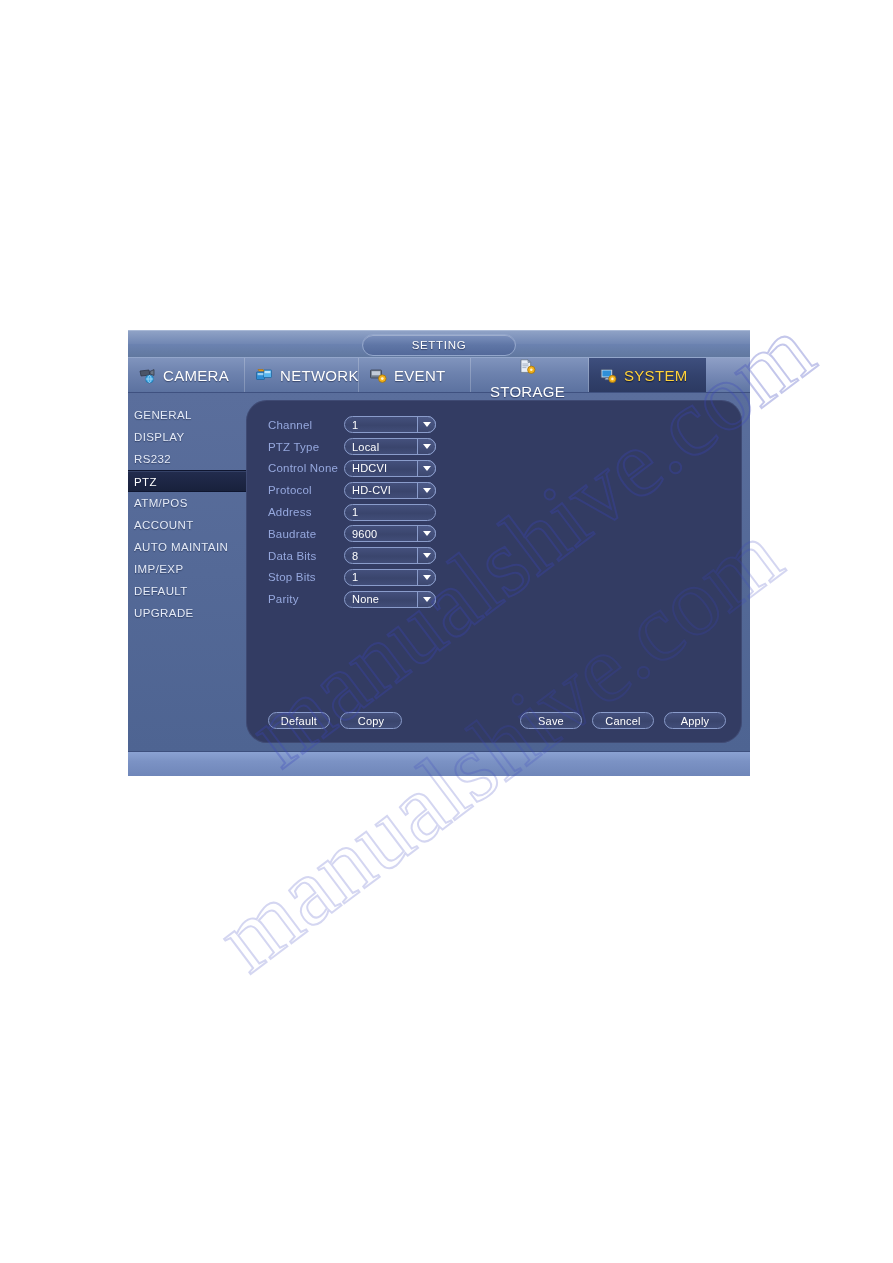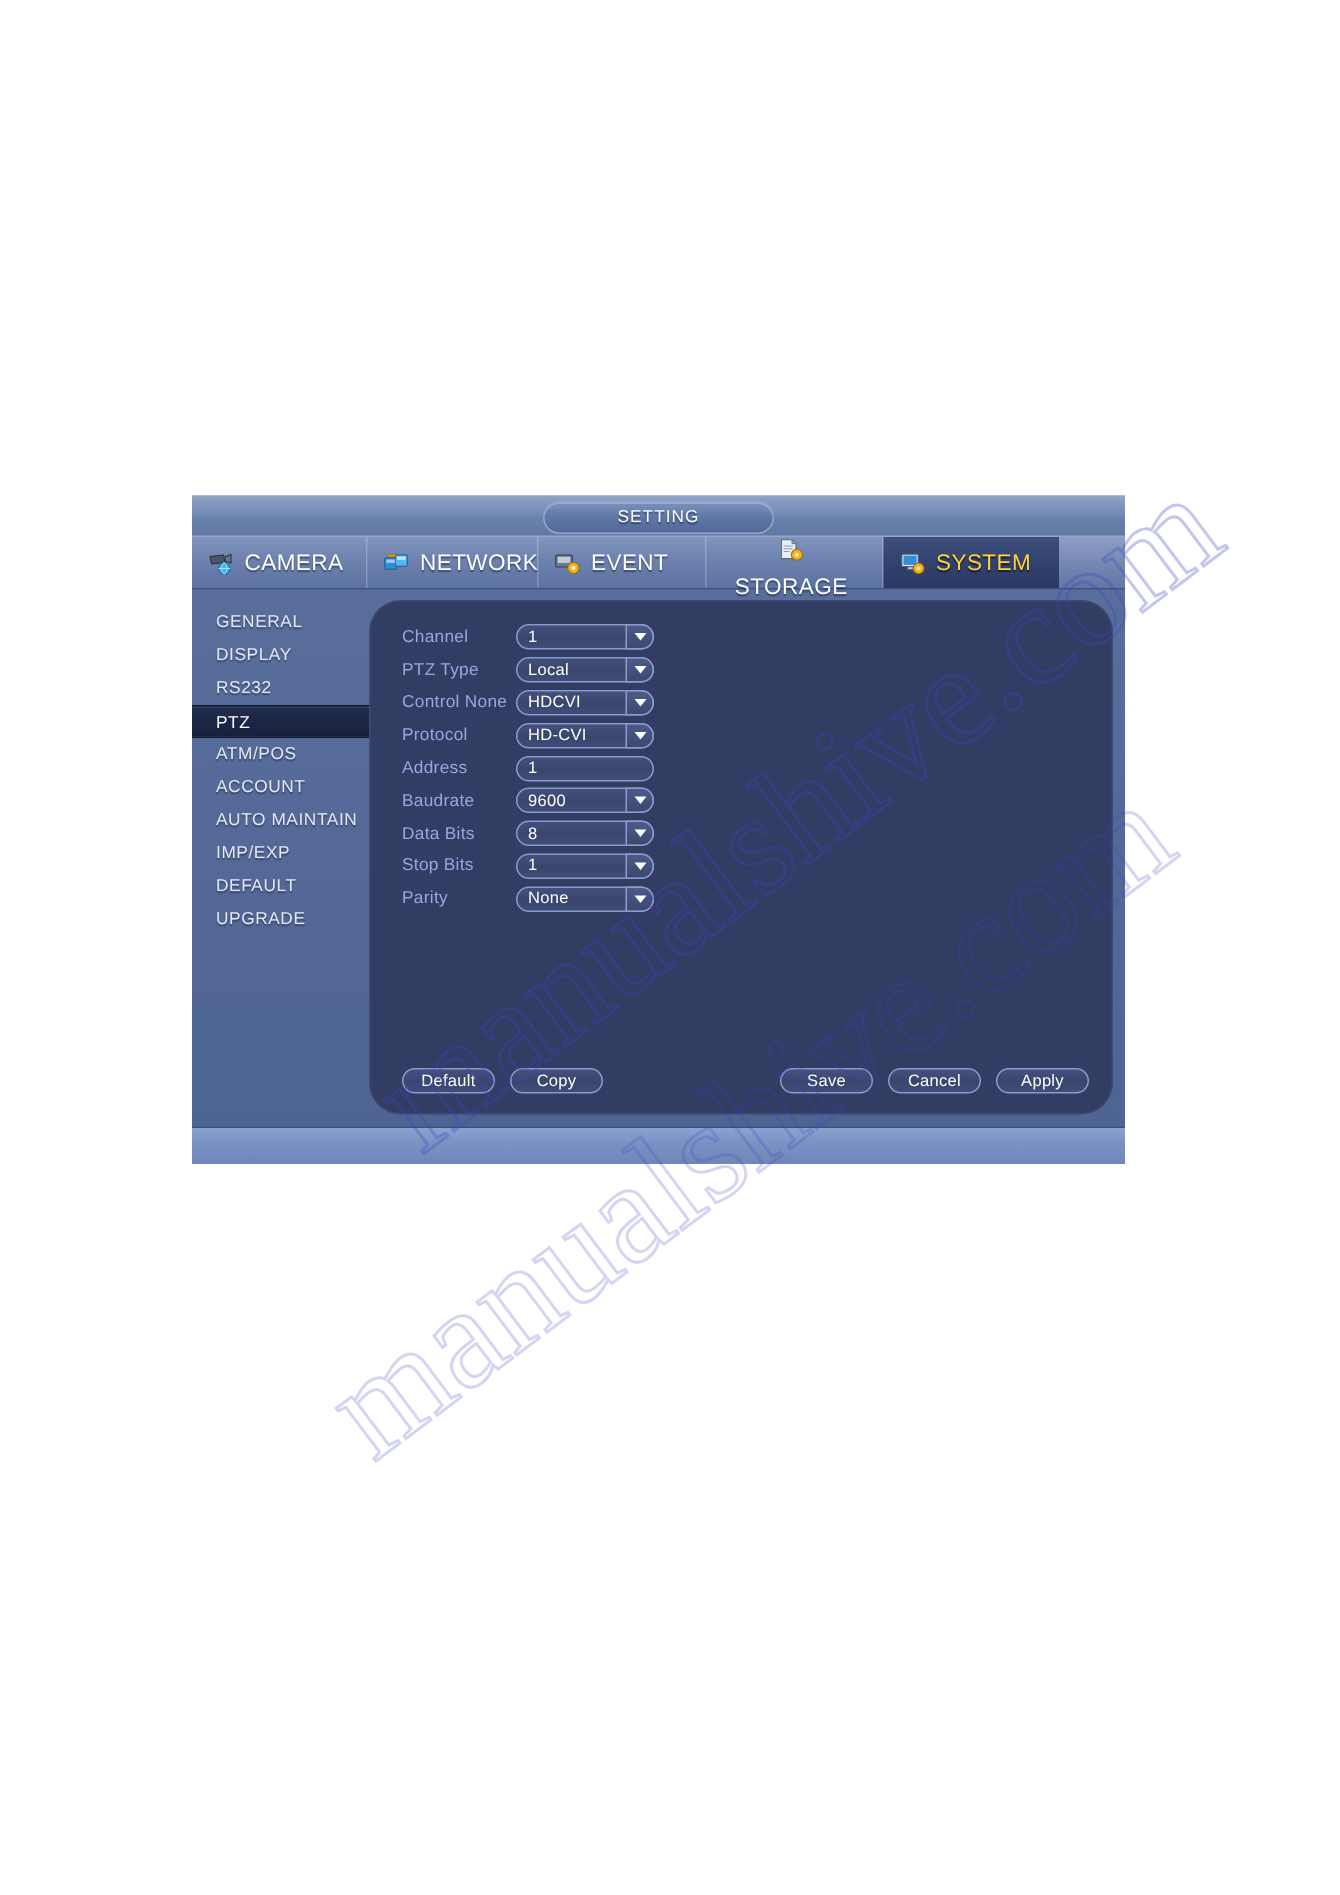--- a/index.html
+++ b/index.html
@@ -134,21 +134,21 @@
   
   .sidebar {
     width: 118px;
     flex: 0 0 118px;
     padding-top: 11px;
     box-sizing: border-box;
   }
   .side-item {
     height: 22px;
     line-height: 22px;
-    padding-left: 16px;
+    padding-left: 6px;
     color: #e4eaf7;
     font-size: 11.5px;
     letter-spacing: 0.4px;
     text-shadow: 0 1px 1px rgba(20,30,60,0.5);
     box-sizing: border-box;
     white-space: nowrap;
   }
   .side-item.selected {
     background: linear-gradient(180deg, #222c4e 0%, #18213c 100%);
     color: #ffffff;

